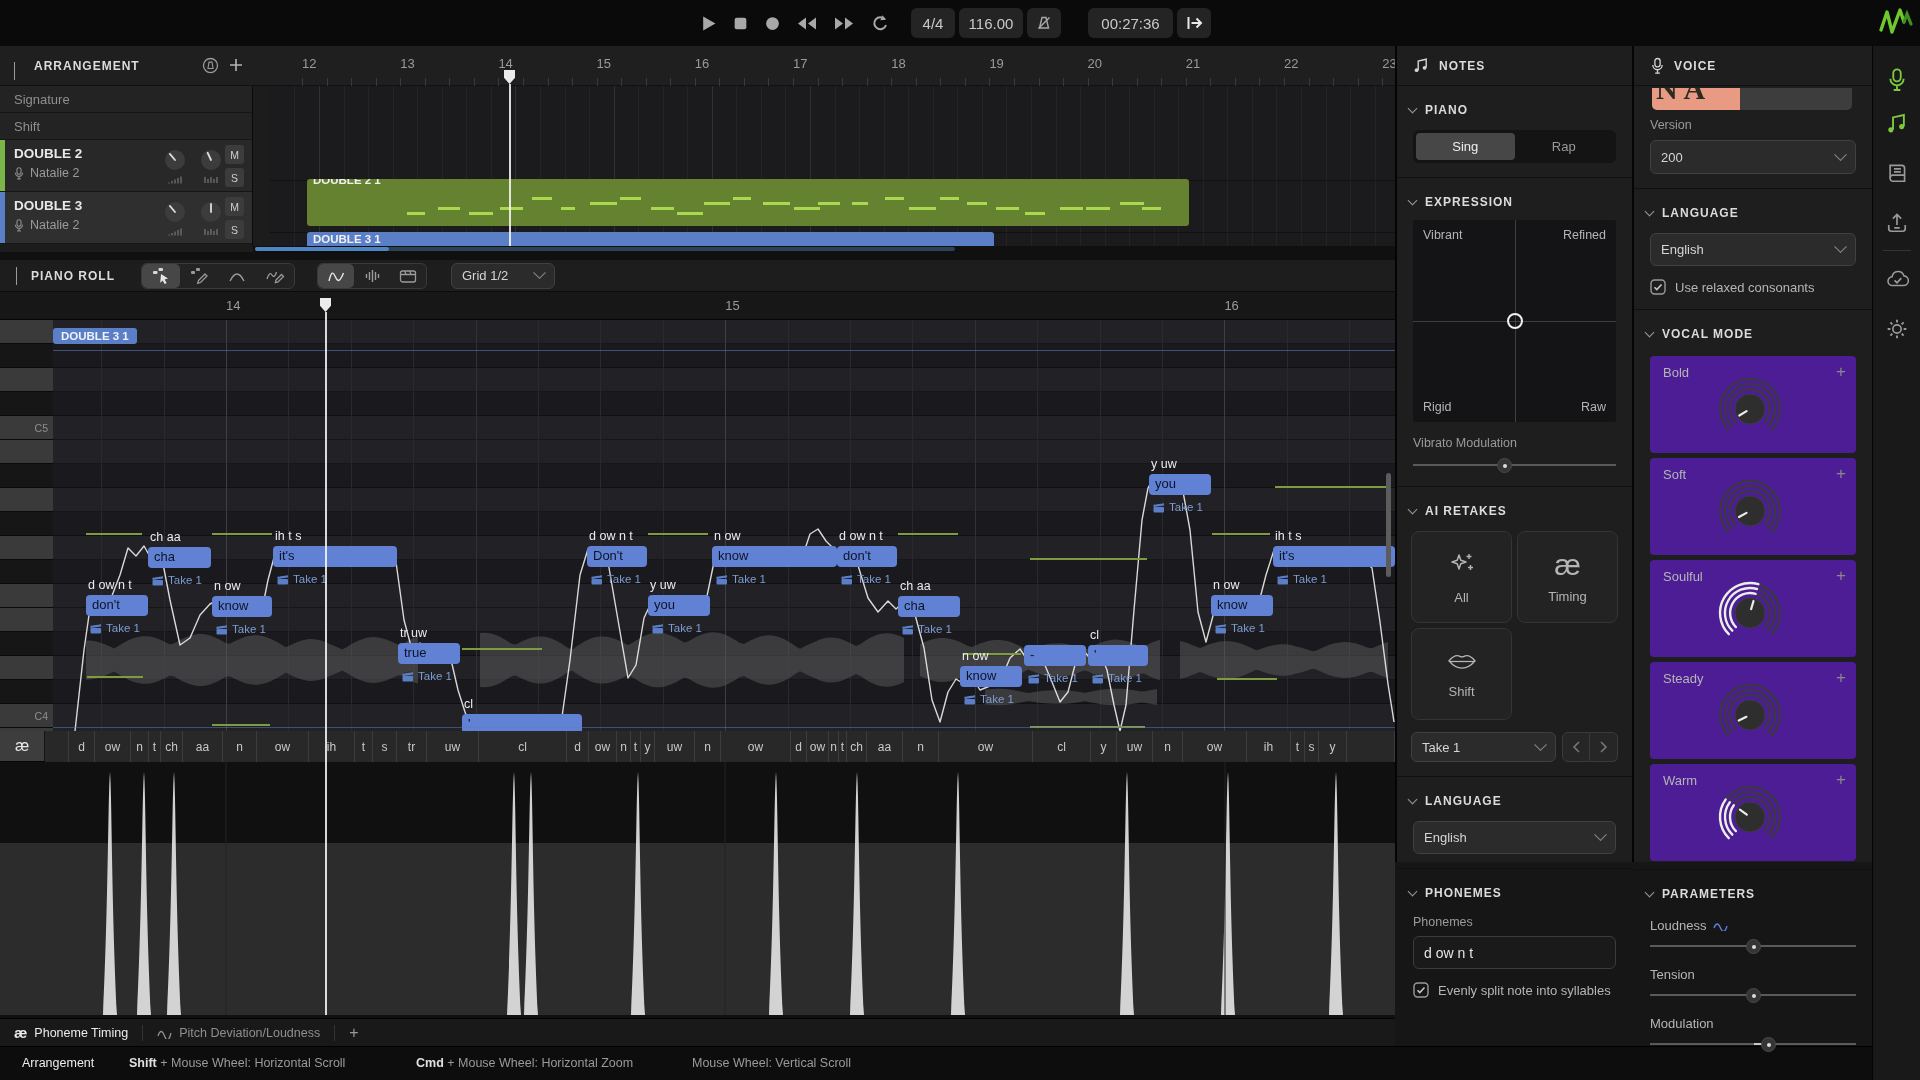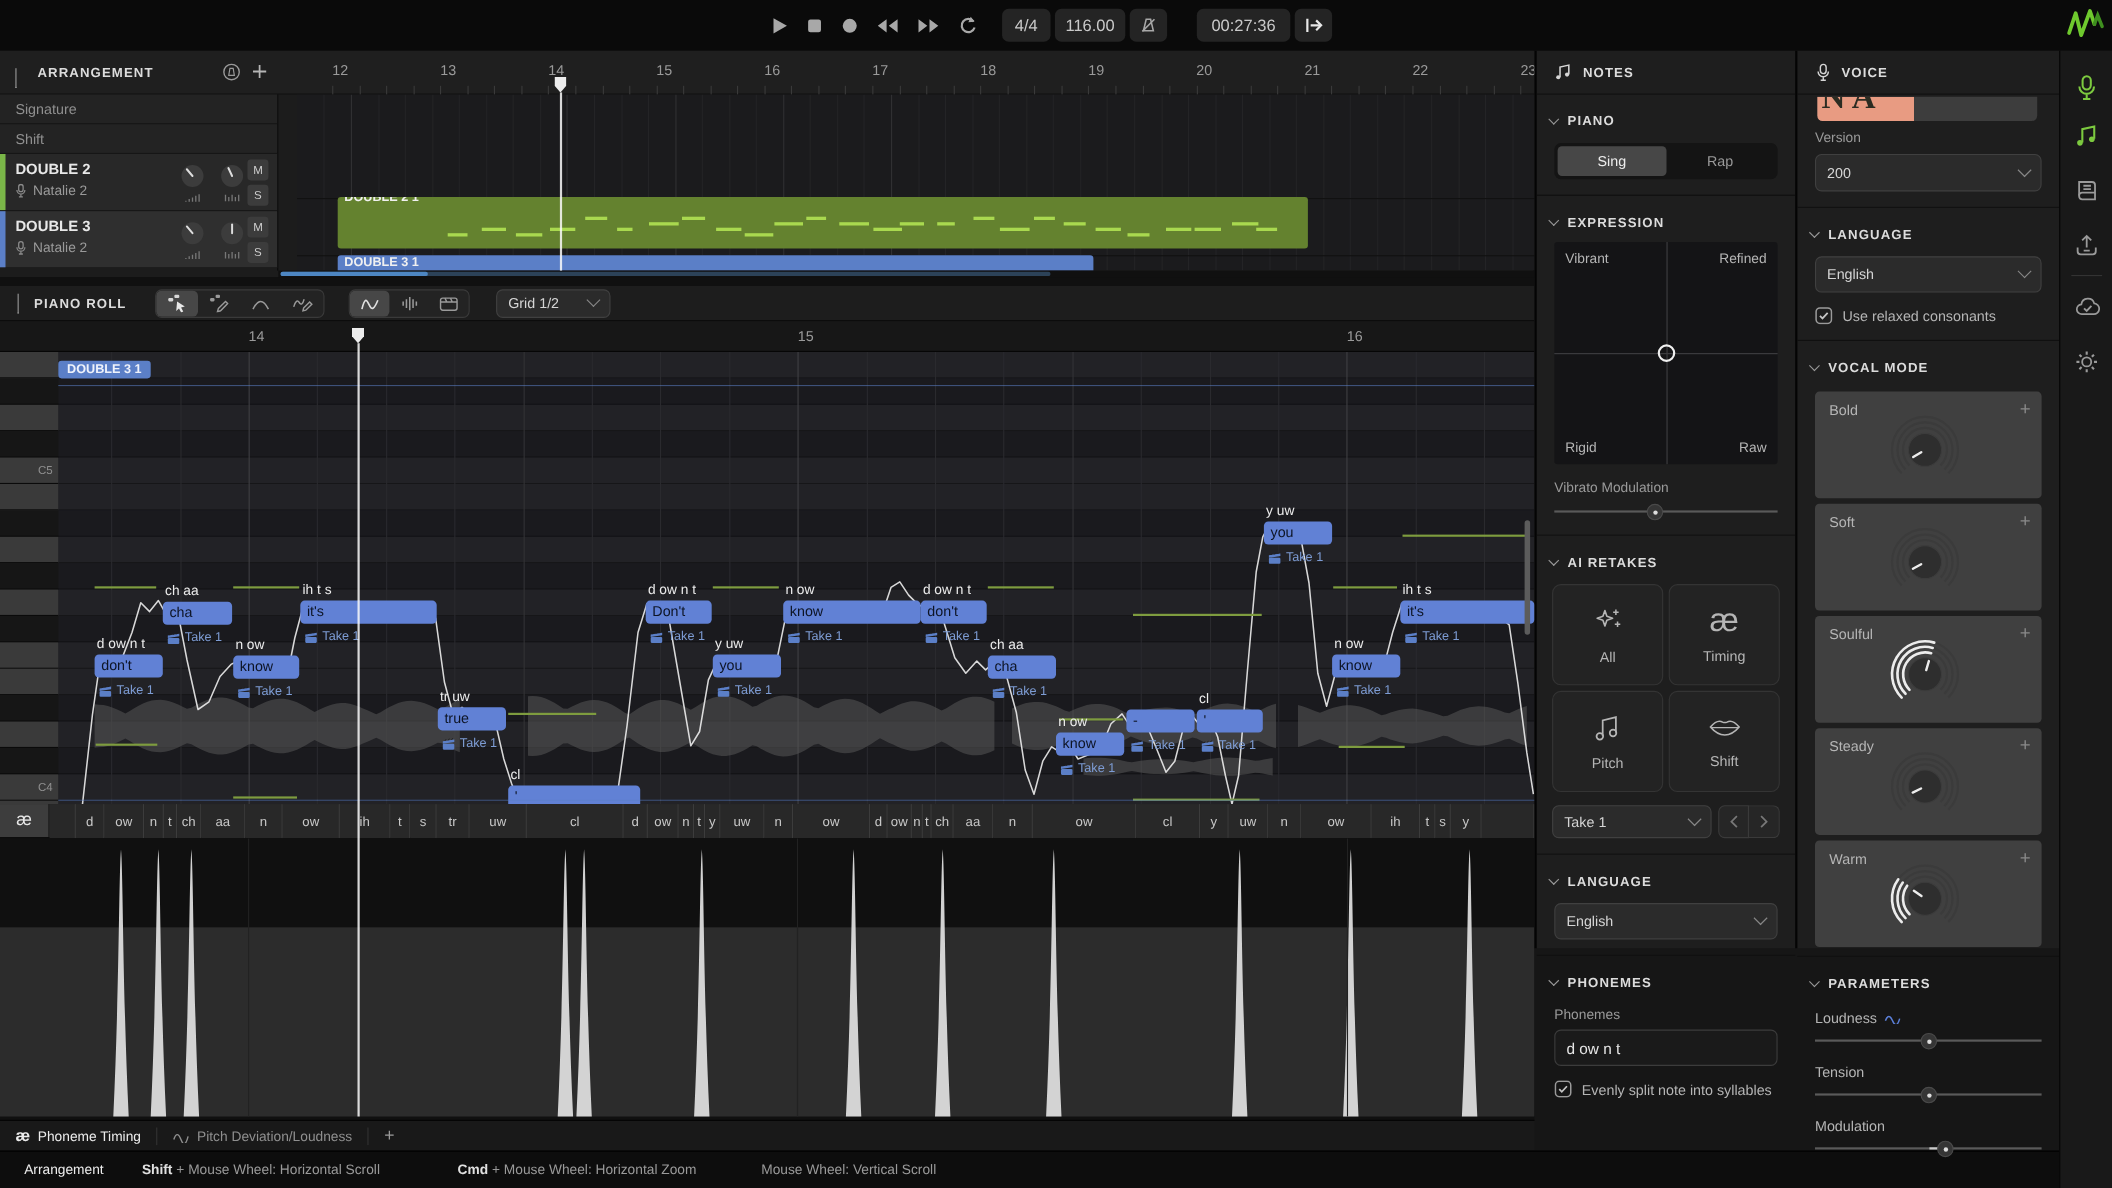--- a/index.html
+++ b/index.html
@@ -85,21 +85,21 @@
 .slider .active{position:absolute;top:6px;height:2px;background:#c9c9c9}
 .slider .handle{position:absolute;top:0;width:15px;height:15px;border-radius:50%;background:#353535;border:1px solid #4a4a4a}
 .slider .handle::after{content:"";position:absolute;left:4.5px;top:4.5px;width:4px;height:4px;border-radius:50%;background:#dcdcdc}
 .rt-grid{display:grid;grid-template-columns:1fr 1fr;gap:5px;margin:10px 14px 0}
 .rt-btn{height:92px;background:#232323;border:1px solid #343434;border-radius:8px;display:flex;flex-direction:column;align-items:center;justify-content:center;gap:10px;color:#b5b5b5;font-size:13px}
 .take-row{display:flex;gap:6px;margin:12px 14px 0}
 .navbtn{width:28px;height:30px;background:#262626;border:1px solid #3a3a3a;display:flex;align-items:center;justify-content:center}
 .field-lbl{font-size:12.5px;color:#9a9a9a;margin:12px 16px 0}
 .input{margin:7px 16px 0;height:33px;background:#1a1a1a;border:1px solid #3c3c3c;border-radius:6px;color:#e6e6e6;font-size:14px;display:flex;align-items:center;padding-left:10px}
 .chk-row{display:flex;align-items:center;gap:9px;margin:13px 16px 0;font-size:13px;color:#b5b5b5}
-.vm-card{position:relative;height:97px;background:#404040;border-radius:4px;margin:0 16px 5px}
+.vm-card{position:relative;height:97px;background:#4c1d95;border-radius:4px;margin:0 16px 5px}
 .vm-card .vlbl{position:absolute;left:13px;top:9px;font-size:13px;color:#b5b5b5}
 .vm-card .plus{position:absolute;right:10px;top:6px;color:#8a8a8a;font-size:17px}
 .vm-card svg{position:absolute;left:58px;top:13px}
 .param-lbl{display:flex;align-items:center;gap:7px;font-size:13px;color:#b5b5b5;margin:14px 16px 6px}
 
 #rail{position:absolute;left:1872px;top:46px;width:48px;height:1034px;background:#191919;border-left:1px solid #050505}
 .rail-ic{position:absolute;left:13px}
 
 .playhead{position:absolute;width:1.5px;background:rgba(250,250,250,.85);z-index:30}
 .ph-marker{position:absolute;width:11px;height:14px;background:#ececec;clip-path:polygon(0 0,100% 0,100% 55%,50% 100%,0 55%);z-index:31}
@@ -858,28 +858,20 @@
             <path d="M12 5l1.8 5.2L19 12l-5.2 1.8L12 19l-1.8-5.2L5 12l5.2-1.8z" fill="none" stroke="#b5b5b5" stroke-width="1.5" stroke-linejoin="round"></path>
             <path d="M22 4v5M19.5 6.5h5M23.5 15v5M21 17.5h5" stroke="#b5b5b5" stroke-width="1.4"></path>
           </svg>
         <span>All</span>
       </div>
       <div class="rt-btn">
         <span style="font-size:30px;color:#b5b5b5;line-height:28px">æ</span>
         <span>Timing</span>
       </div>
       <div class="rt-btn">
-        <svg width="28" height="28" viewBox="0 0 28 28">
-            <path d="M9 21V7l12-3v14" fill="none" stroke="#b5b5b5" stroke-width="1.6"></path>
-            <circle cx="6.4" cy="21.4" r="3" fill="none" stroke="#b5b5b5" stroke-width="1.6"></circle>
-            <circle cx="18.4" cy="18.4" r="3" fill="none" stroke="#b5b5b5" stroke-width="1.6"></circle>
-          </svg>
-        <span>Pitch</span>
-      </div>
-      <div class="rt-btn">
         <svg width="30" height="24" viewBox="0 0 30 22">
             <path d="M2 11Q8 3 13 6q2 1 4 0 5-3 11 5-6 8-13 8T2 11z" transform="scale(1,0.9)" fill="none" stroke="#b5b5b5" stroke-width="1.5"></path>
             <path d="M3 10.5h24" stroke="#b5b5b5" stroke-width="1.3"></path>
           </svg>
         <span>Shift</span>
       </div>
     </div>
     <div class="take-row">
       <div class="dropdown" style="flex:1;height:30px">
         <span>Take 1</span>

